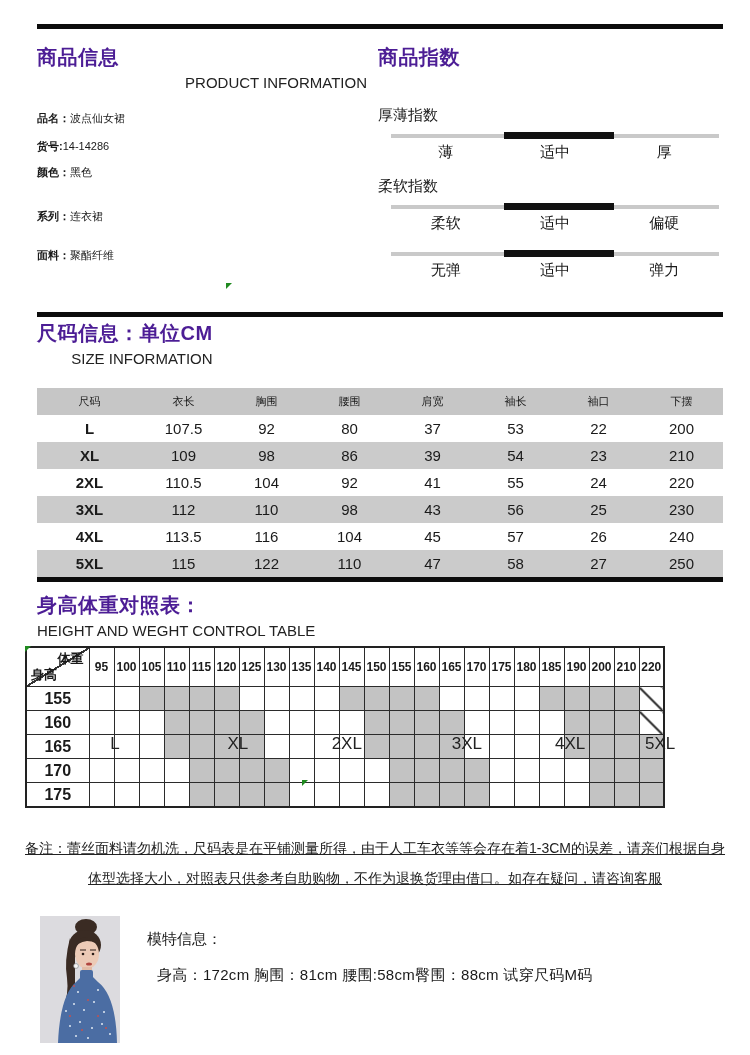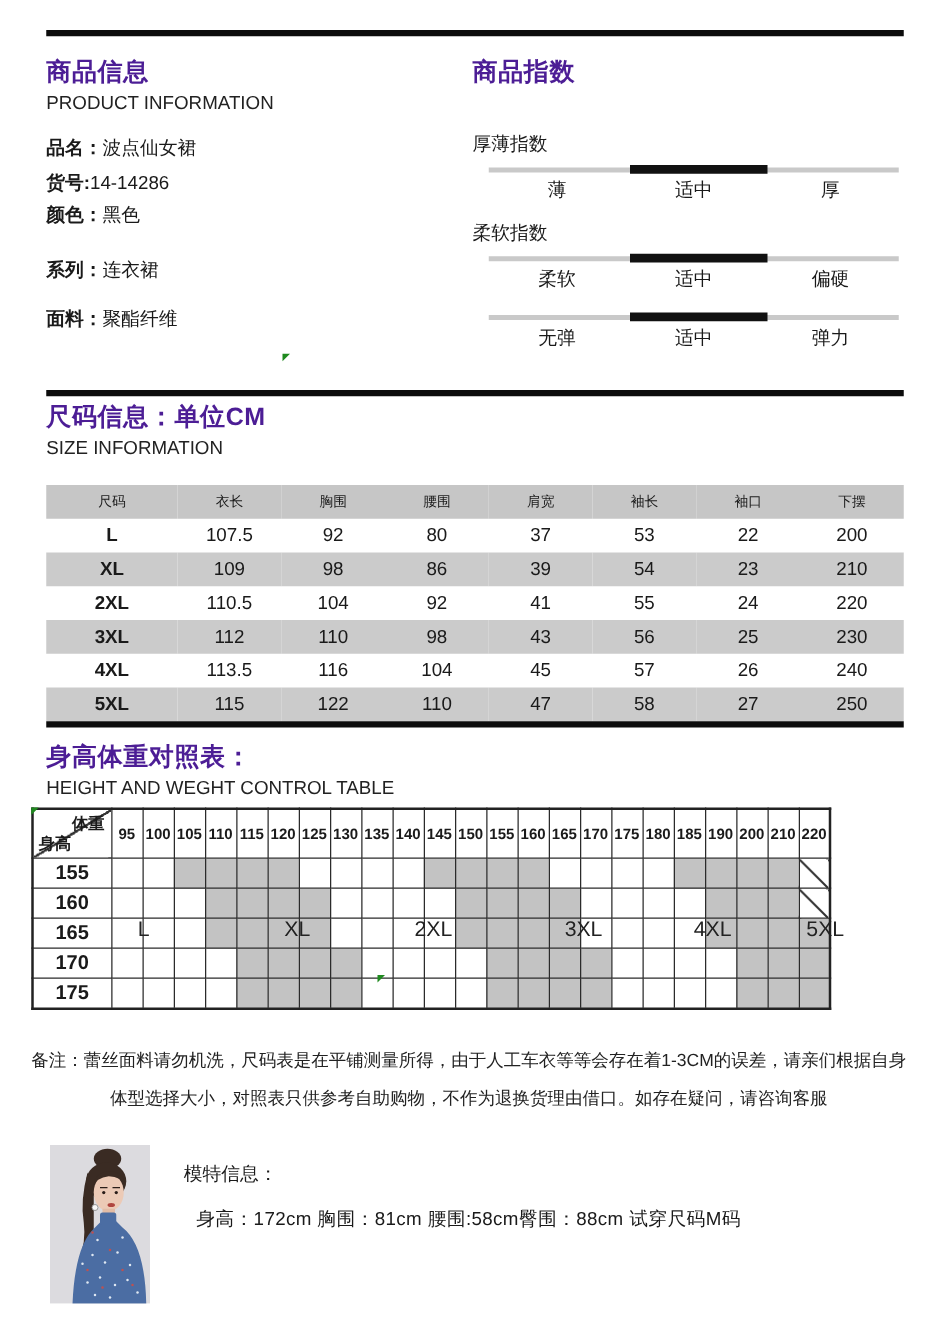--- a/index.html
+++ b/index.html
@@ -6,26 +6,26 @@
   .page {
     position:relative; width:750px; height:1055px; background:#fff;
     font-family:"Liberation Sans", sans-serif; color:#1a1a1a; overflow:hidden;
   }
   .bar { position:absolute; left:37px; width:686px; height:5px; background:#0c0c0c; }
   .bar1 { top:24px; }
   .bar2 { top:312px; }
   .bar3 { top:577px; }
 
   .sec-title { margin:0; font-size:20px; font-weight:bold; letter-spacing:0.5px; color:#4c1d95; }
-  .sec-sub { margin-top:3px; font-size:15px; color:#222; }
+  .sec-sub { margin-top:3px; font-size:15px; color:#222;text-align:right; }
 
   
   .product-info { position:absolute; left:37px; top:44px; width:330px; height:240px; }
   .fields { position:absolute; left:0; top:62px; }
-  .field { font-size:15px; line-height:25px; height:25px; white-space:nowrap; }
+  .field { font-size:11px; line-height:25px; height:25px; white-space:nowrap; }
   .flabel { font-weight:bold; }
 
   
   .commodity { position:absolute; left:378px; top:44px; width:346px; height:250px; }
   .index-block { position:absolute; left:0; width:346px; }
   .index-name { font-size:15px; }
   .index-bar { position:relative; margin:7px 0 3px 13px; width:328px; height:8px; }
   .index-track { position:absolute; left:0; top:2px; width:100%; height:4px; background:var(--index_track_gray,#c9c9c9); }
   .index-active { position:absolute; left:34.4%; top:0; width:33.6%; height:7px; background:var(--index_active_black,#111); }
   .index-levels { display:flex; margin-left:13px; width:328px; font-size:15px; }
@@ -54,21 +54,21 @@
   .hw-grid th.corner { position:relative;
       background:linear-gradient(to bottom right,
       transparent calc(50% - 1px), #333 calc(50% - 1px), #333 calc(50% + 1px), transparent calc(50% + 1px)); }
   .corner-top { position:absolute; top:2px; right:5px; font-size:13px; font-weight:bold; }
   .corner-bottom { position:absolute; bottom:2px; left:4px; font-size:13px; font-weight:bold; }
   .hw-label { position:absolute; top:98px; transform:translate(-50%,-50%);
               font-size:17px; color:#222; white-space:nowrap; }
 
   
   .note { position:absolute; left:25px; top:833px; width:700px; margin:0;
-          text-align:center; font-size:14px; line-height:30px; color:#222; }
+          text-align:center; font-size:14px; line-height:30px; color:#222;text-decoration:underline; }
 
   
   .model-photo { position:absolute; left:40px; top:916px; width:80px; height:127px; overflow:hidden; }
   .model-title { position:absolute; left:147px; top:930px; font-size:15px; }
   .model-measurements { position:absolute; left:157px; top:966px; font-size:15px; letter-spacing:0.3px; }
 
   
   .cursor-mark { position:absolute; width:0; height:0; z-index:5;
                  border-top:6px solid var(--cursor_green,#1f8a1f); border-right:6px solid transparent; }
 </style>

